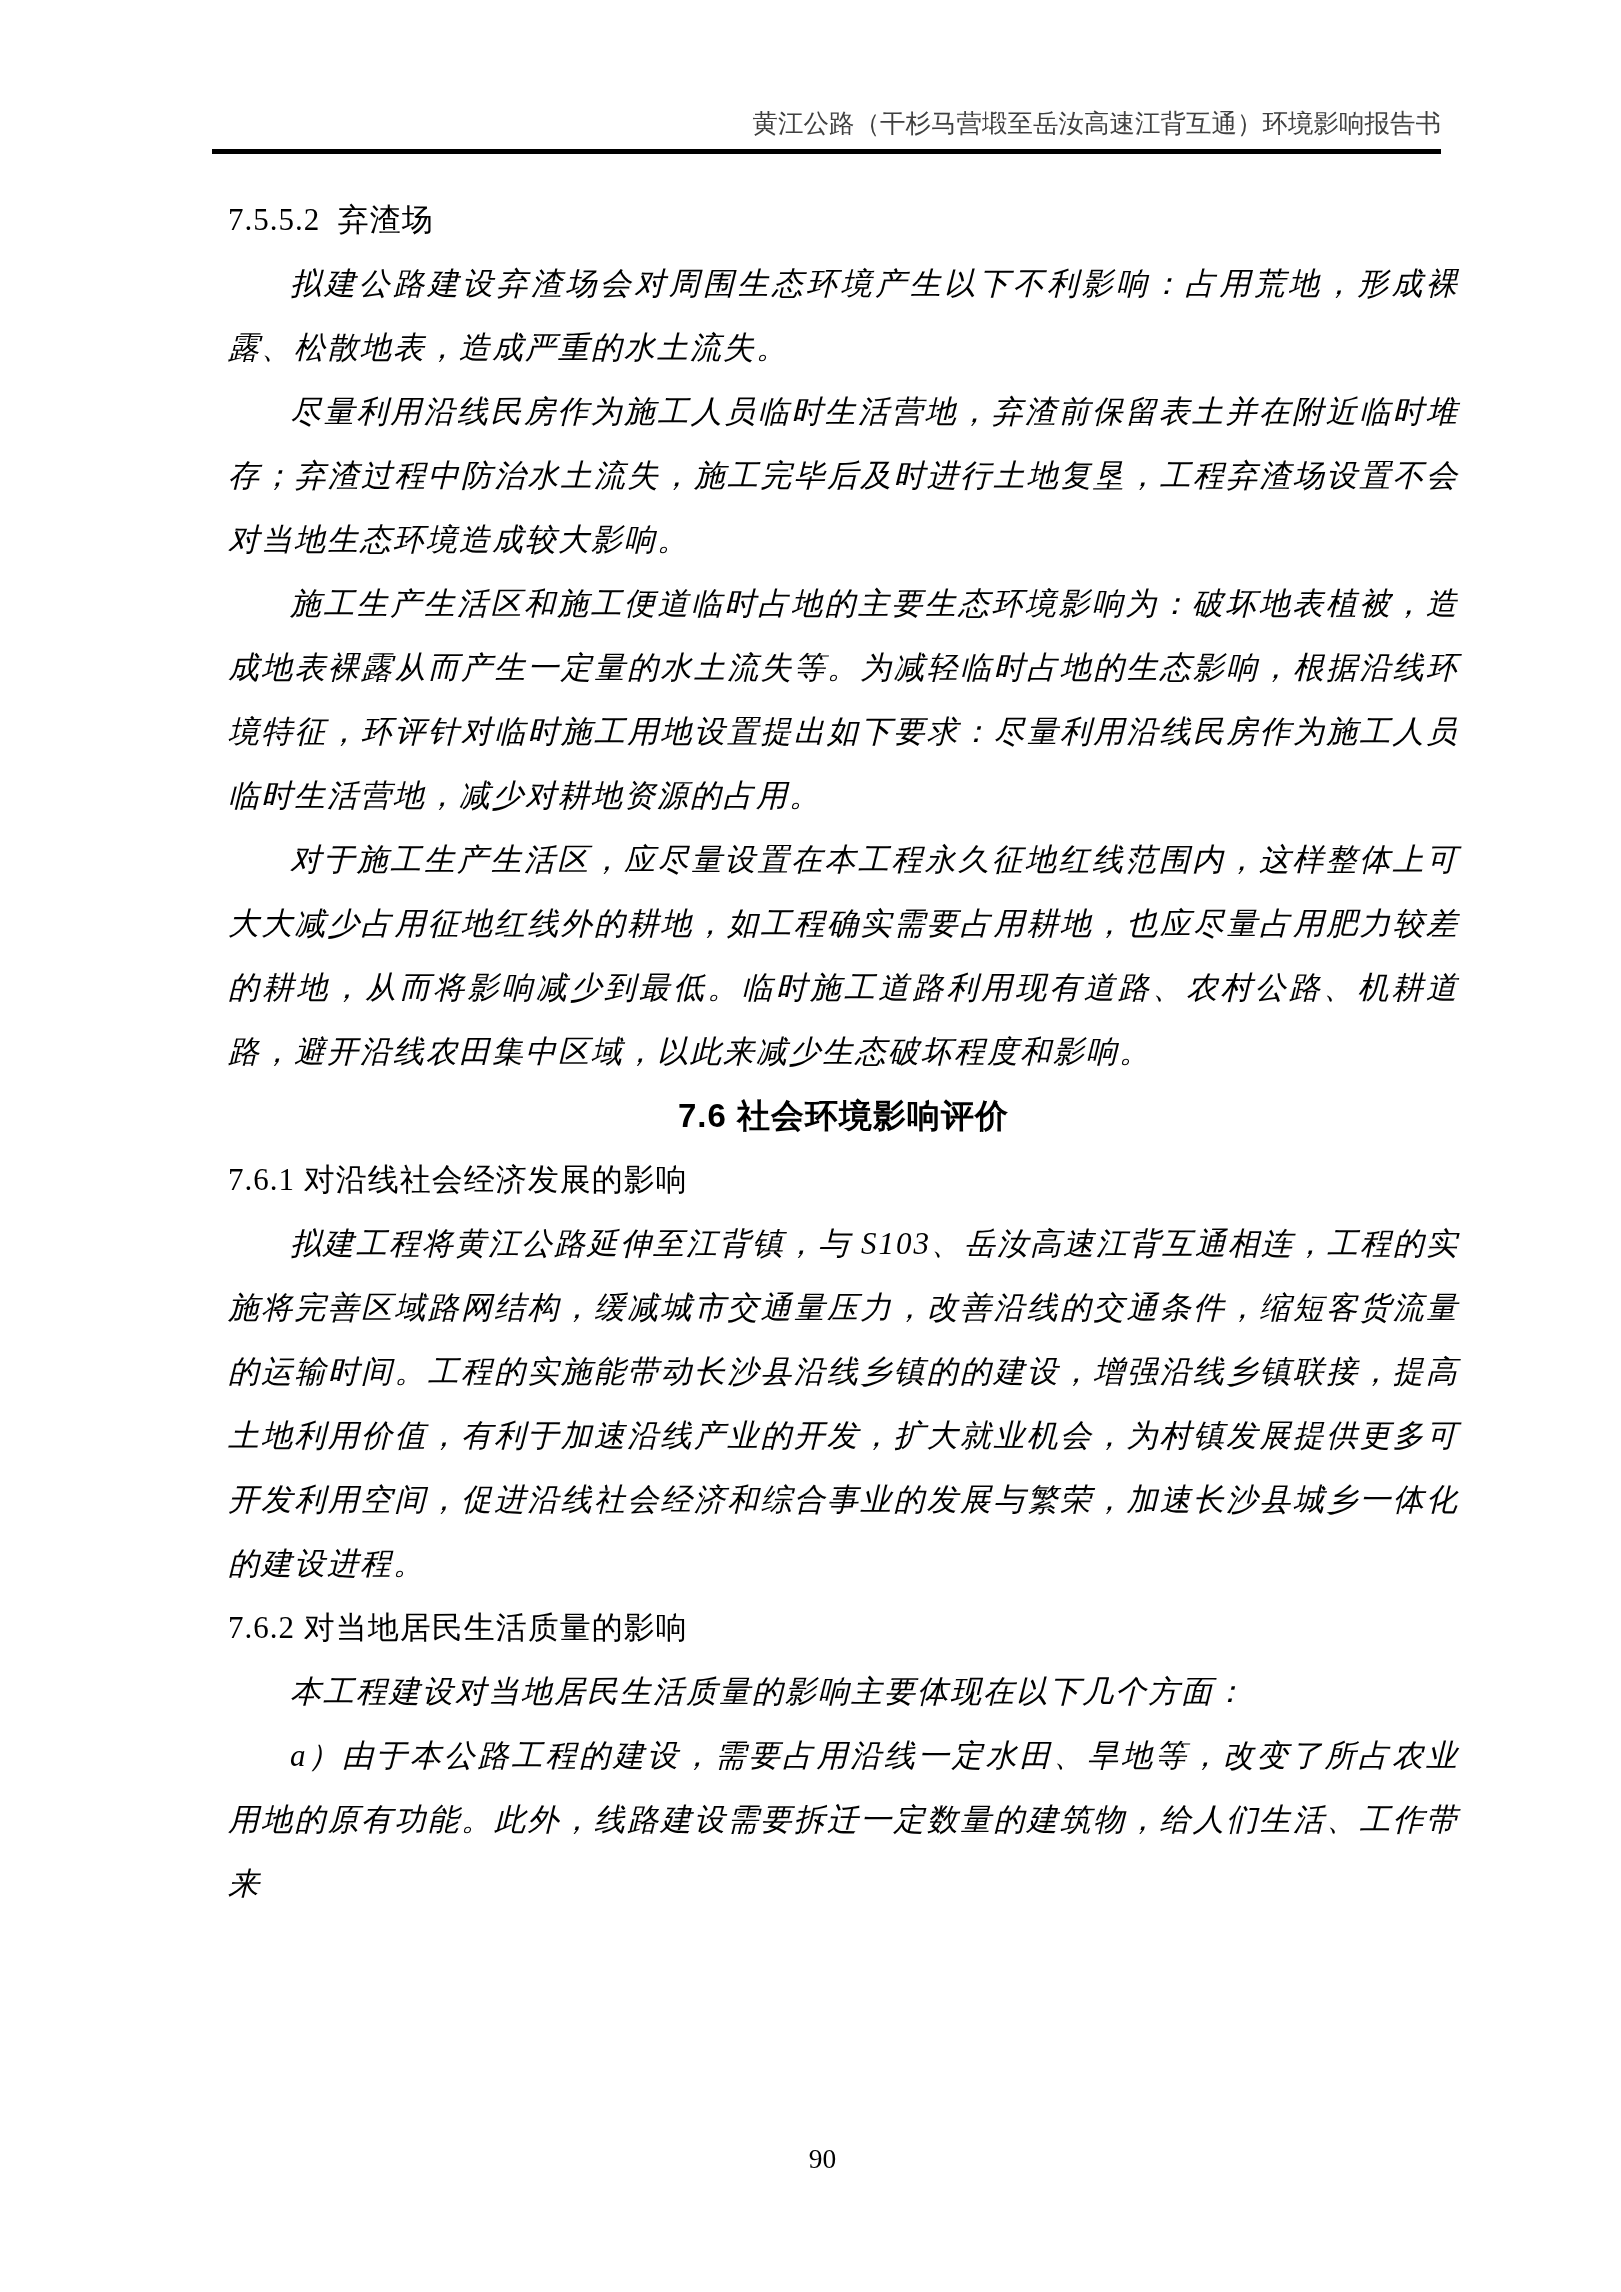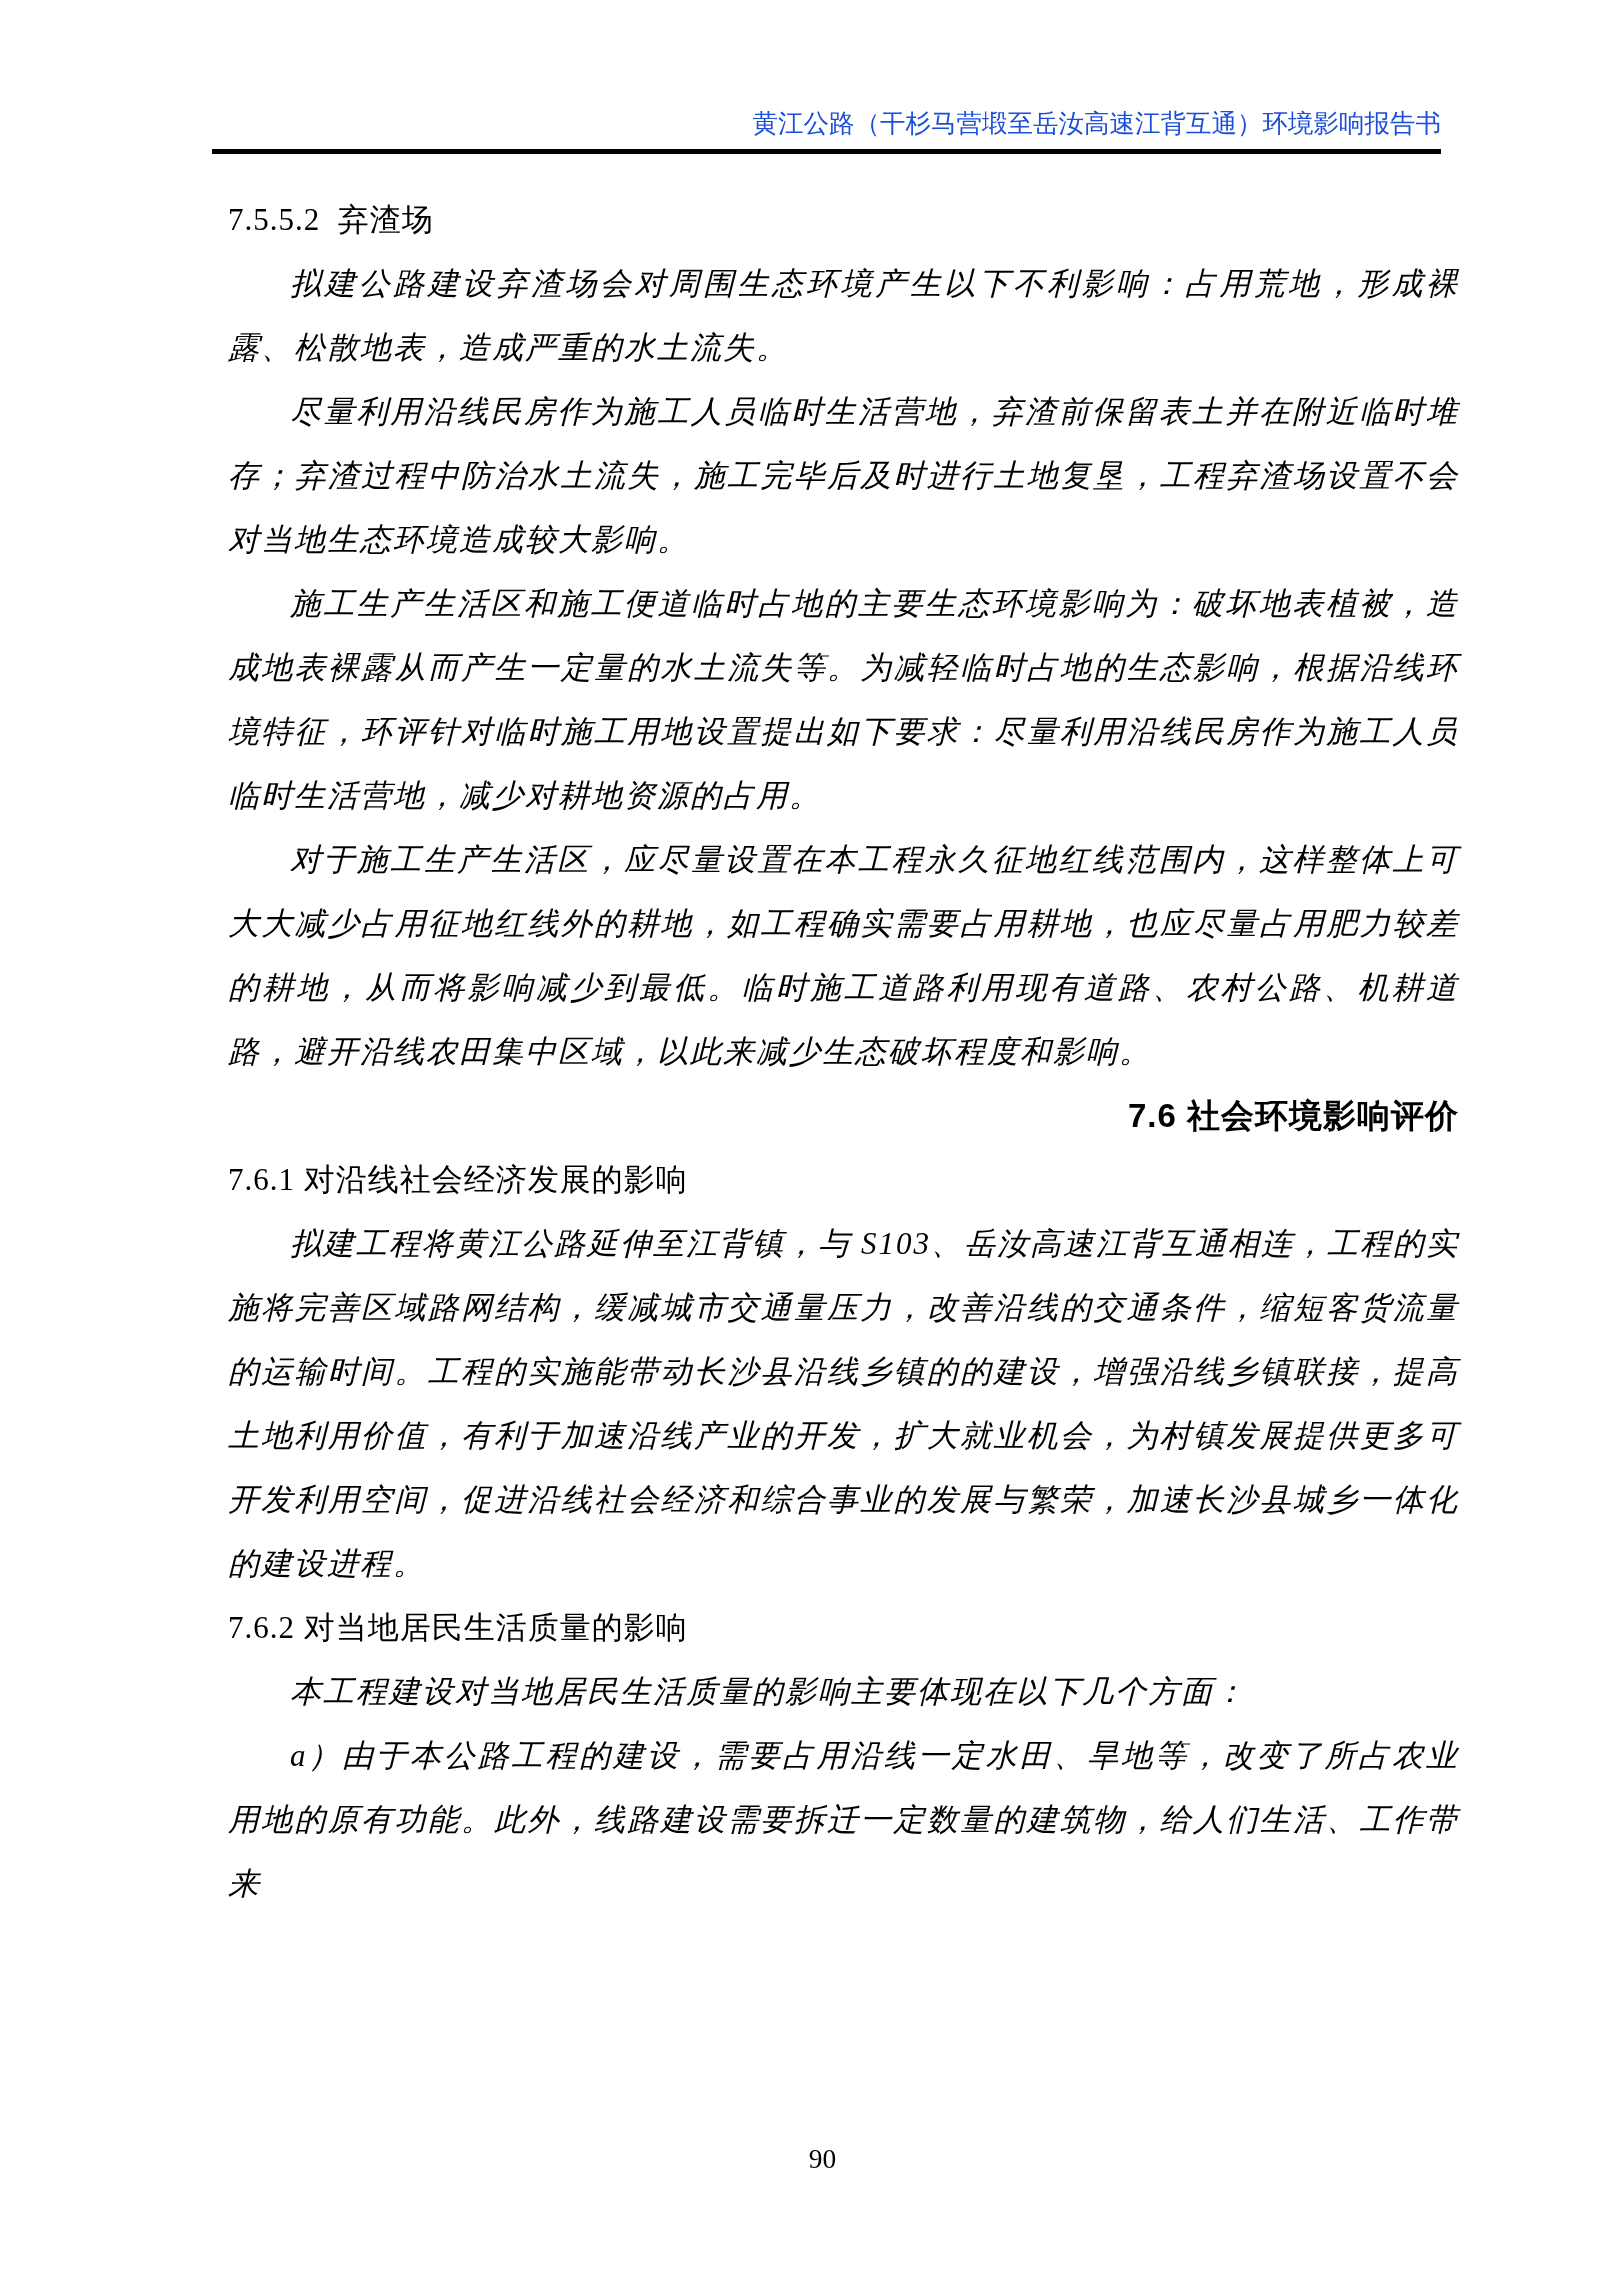--- a/index.html
+++ b/index.html
@@ -17,21 +17,21 @@
     font-family: "Liberation Serif", "DejaVu Serif", serif;
   }
   
   .header-title {
     position: absolute;
     top: 108px;
     right: 180px;
     font-size: 25.5px;
     line-height: 31px;
     white-space: nowrap;
-    color: #1d4ed8;
+    color: #404040;
     margin-left: 17px;
   }
   .header-rule {
     position: absolute;
     top: 149px;
     left: 212px;
     width: 1229px;
     height: 4.9px;
     background: #000000;
   }
@@ -63,21 +63,21 @@
     letter-spacing: 1px;
     white-space: pre;
   }
   .body-col .h2 {
     margin: 0;
     font-size: 33px;
     font-weight: bold;
     font-family: "Liberation Sans", "DejaVu Sans", sans-serif;
     line-height: 64px;
     text-indent: 0;
-    text-align: right;
+    text-align: center;
     letter-spacing: 1px;
     white-space: pre;
   }
   
   .page-number {
     position: absolute;
     top: 2143px;
     left: 12px;
     width: 100%;
     text-align: center;

